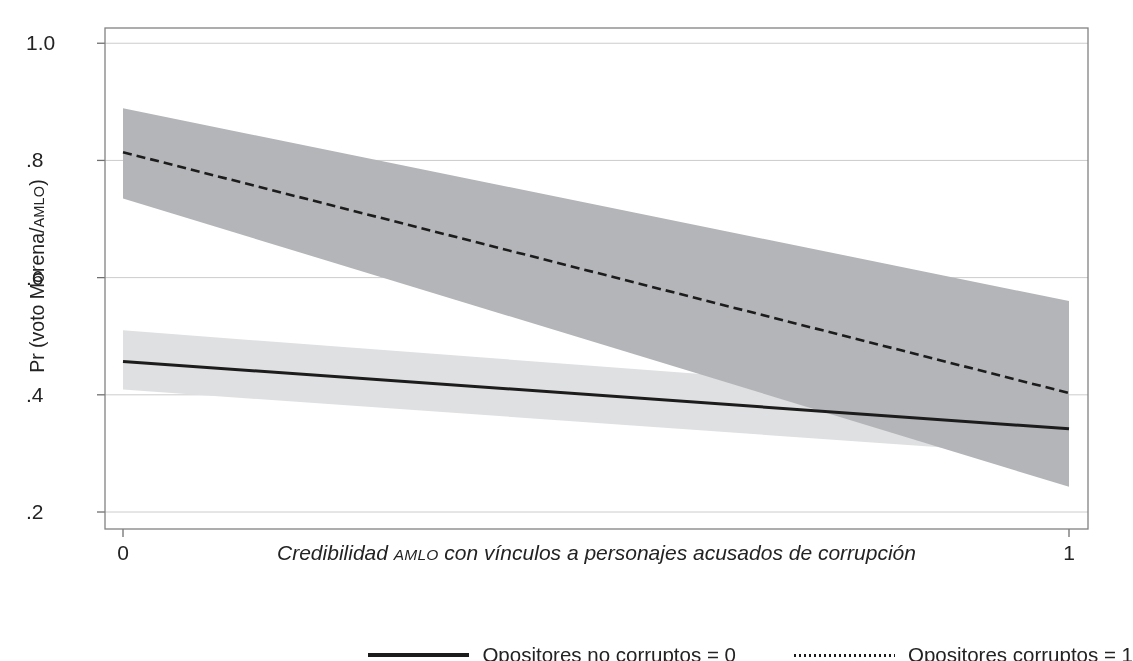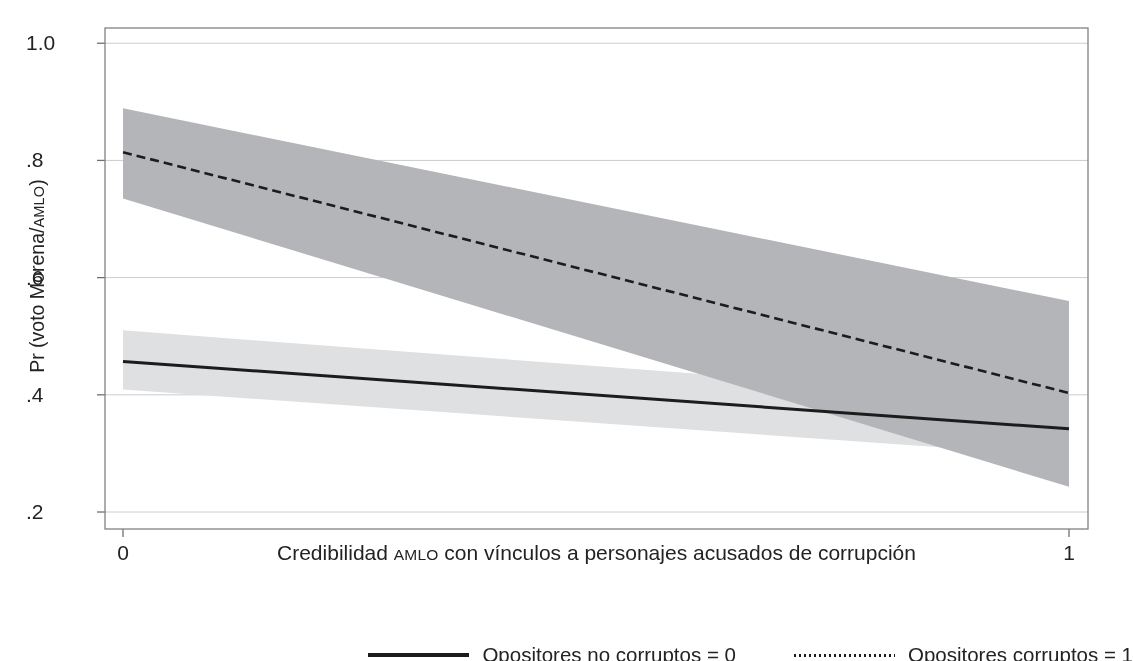--- a/index.html
+++ b/index.html
@@ -41,20 +41,21 @@
 
   .x-axis-title {
     position: absolute;
     left: 105px;
     top: 540px;
     width: 983px;
     text-align: center;
     font-size: 21px;
     line-height: 26px;
     white-space: nowrap;
+    font-style: italic;
   }
   .x-axis-title .smallcaps { font-size: 15.5px; letter-spacing: 0.2px; }
 
   .ytick-label {
     position: absolute;
     left: 26px;
     width: 64px;
     text-align: left;
     font-size: 21px;
     line-height: 26px;

